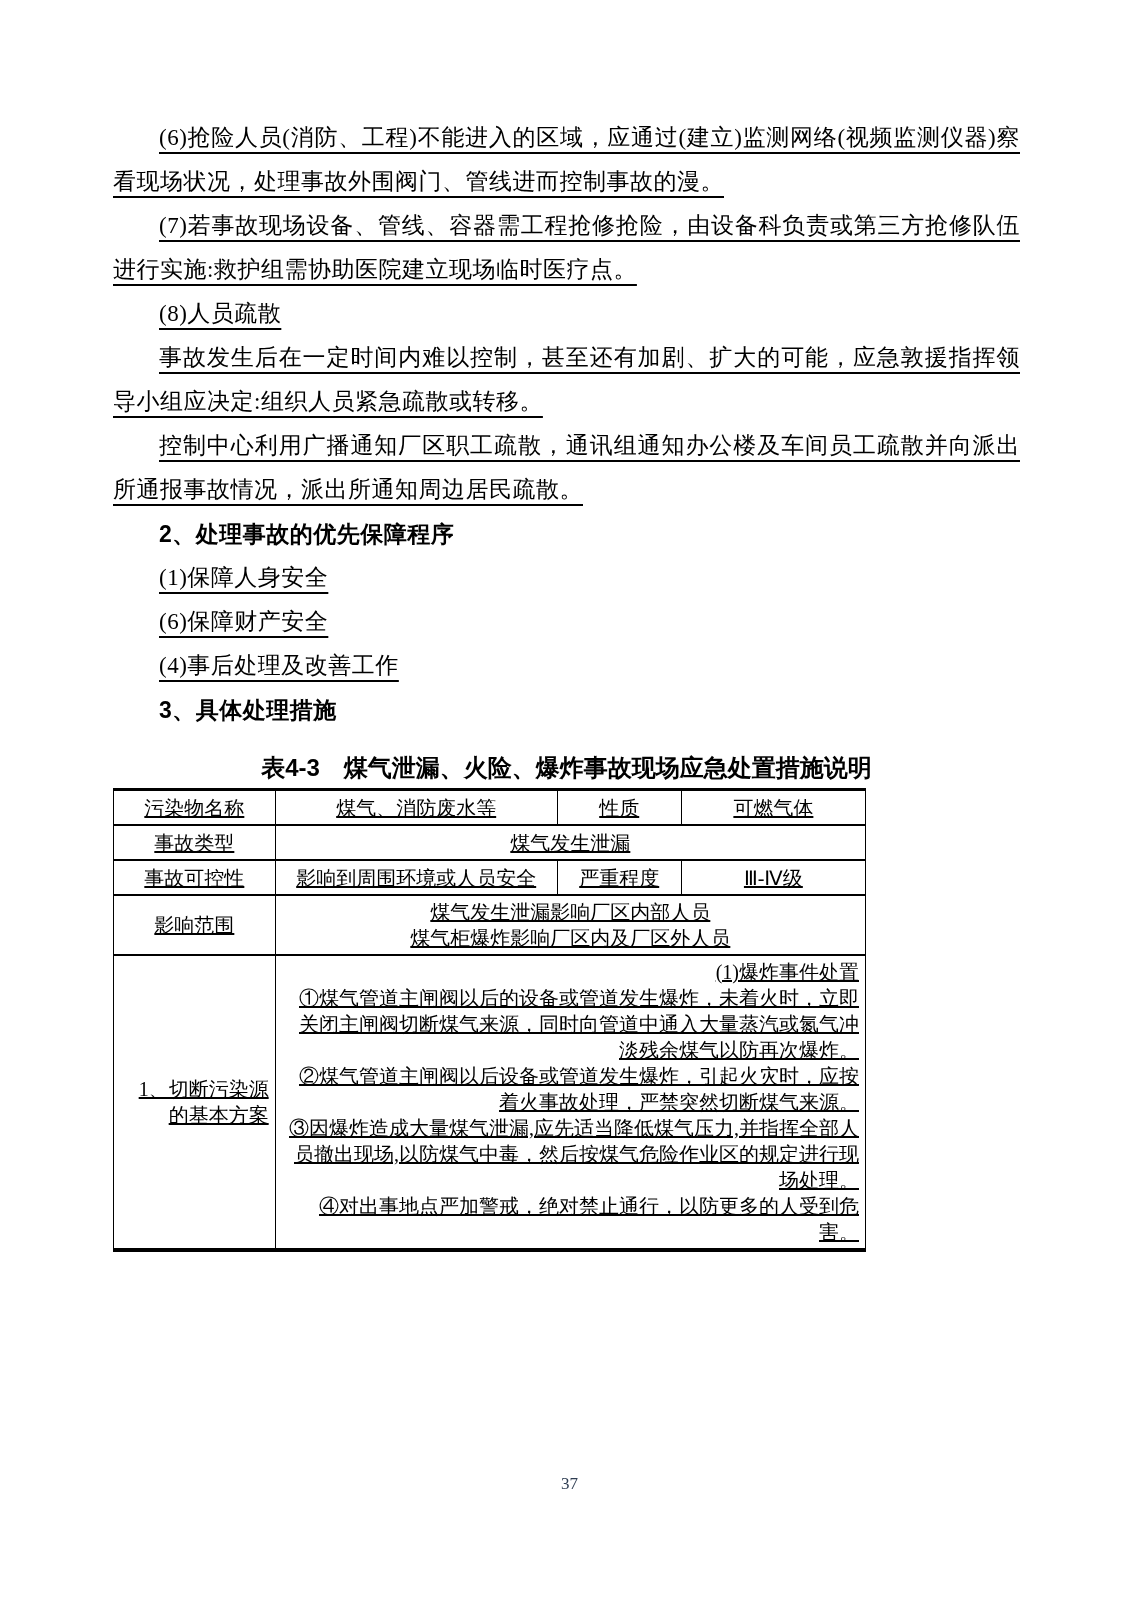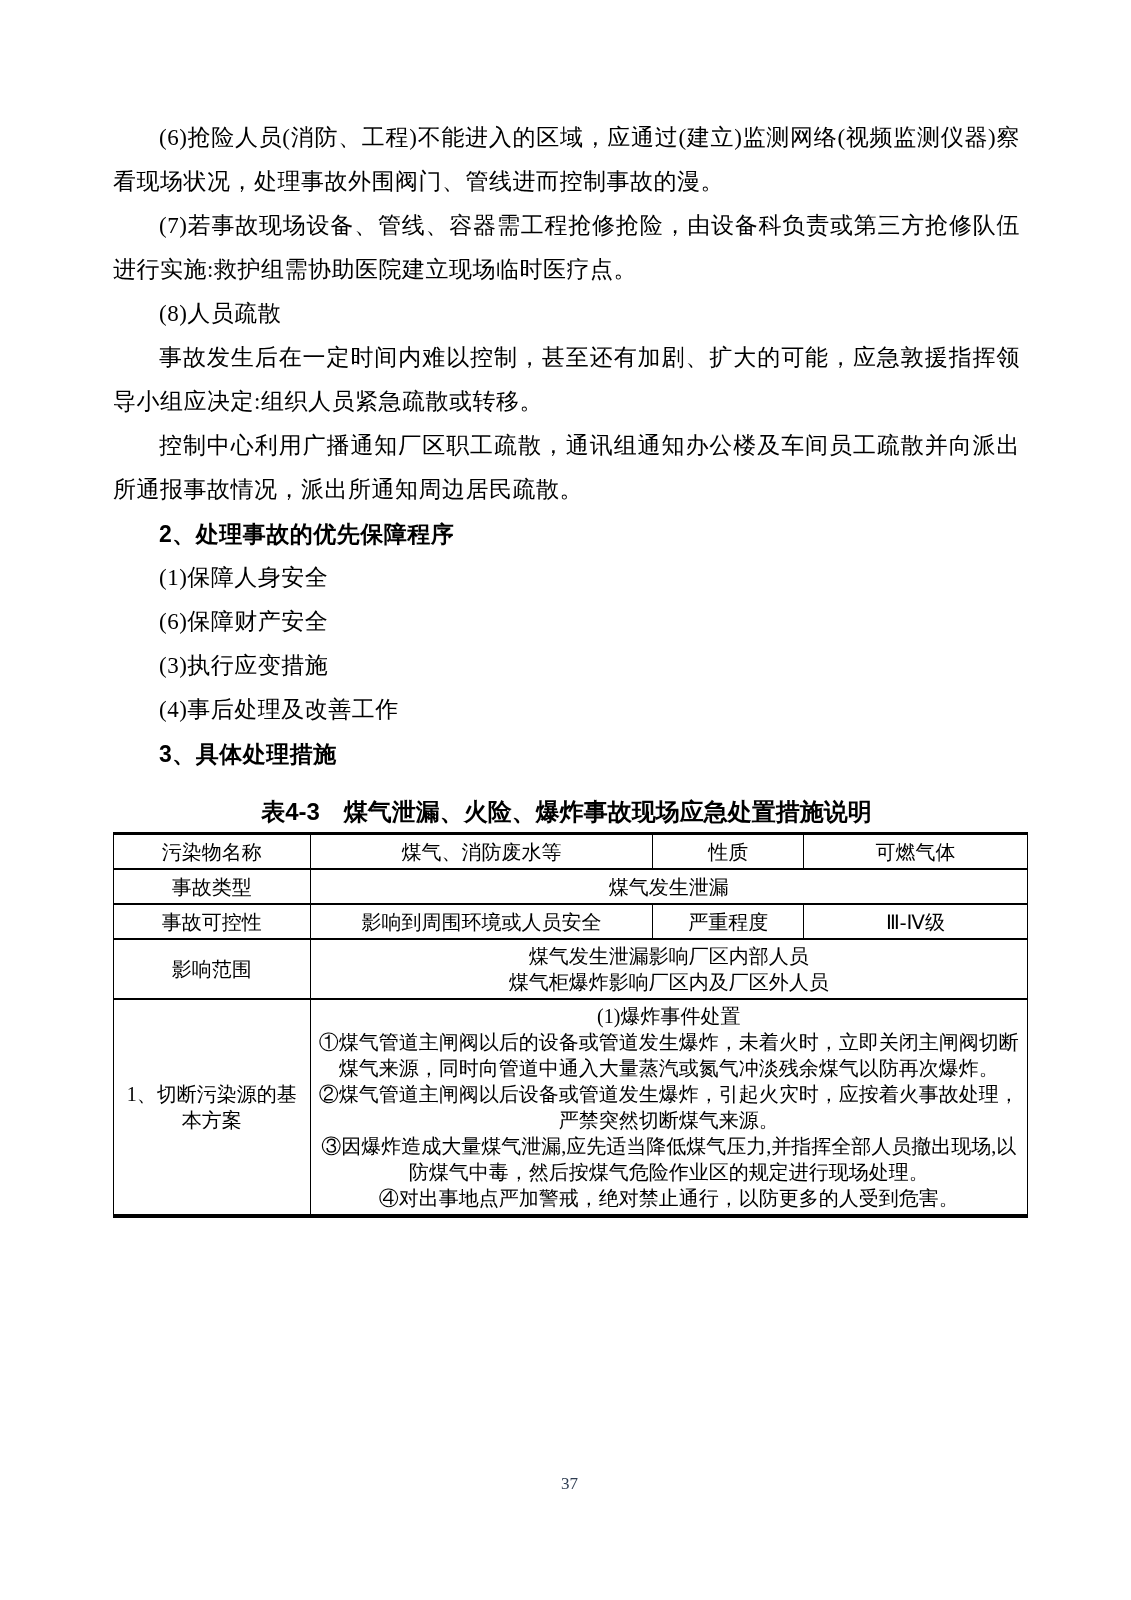--- a/index.html
+++ b/index.html
@@ -18,57 +18,59 @@
   }
   .para {
     font-size: 23px;
     line-height: 44px;
     letter-spacing: 0.5px;
     text-indent: 2em;
     text-align: justify;
     margin: 0;
   }
   .para.body {
+    text-decoration: underline;
     text-decoration-thickness: 1.5px;
     text-underline-offset: 7px;
   }
   .para.heading {
     font-family: Liberation Sans, sans-serif;
     font-weight: bold;
     text-decoration: none;
   }
   .table-title {
     font-family: "Liberation Sans", sans-serif;
     font-weight: bold;
     font-size: 24px;
     line-height: 40px;
     text-align: center;
     margin-top: 16px;
   }
   table.doc-table {
-    width: 915px;
+    width: 753px;
     border-collapse: collapse;
     table-layout: fixed;
     border-top: 3.5px solid #000;
     border-bottom: 4.5px solid #000;
+    text-decoration: underline;
   }
   table.doc-table td {
     border: 1.5px solid #000;
     border-top-width: 2.5px;
     border-bottom-width: 2.5px;
     font-size: 20px;
     line-height: 26px;
     text-align: center;
     vertical-align: middle;
     padding: 3px 6px;
     white-space: pre-line;
     overflow: hidden;
   }
   table.doc-table tr.r-compact td { height: 27px; }
-  table.doc-table td.align-left { text-align: center; }
+  table.doc-table td.align-left { text-align: right; }
   .page-number {
     position: absolute;
     left: 8px; right: 0;
     top: 1474px;
     text-align: center;
     font-size: 17px;
     font-family: "Liberation Serif", serif;
   }
 </style>
 </head>
@@ -77,21 +79,20 @@
 <div class="content">
   <div id="paragraphs">
       <div class="para body">(6)抢险人员(消防、工程)不能进入的区域，应通过(建立)监测网络(视频监测仪器)察看现场状况，处理事故外围阀门、管线进而控制事故的漫。</div>
       <div class="para body">(7)若事故现场设备、管线、容器需工程抢修抢险，由设备科负责或第三方抢修队伍进行实施:救护组需协助医院建立现场临时医疗点。</div>
       <div class="para body">(8)人员疏散</div>
       <div class="para body">事故发生后在一定时间内难以控制，甚至还有加剧、扩大的可能，应急敦援指挥领导小组应决定:组织人员紧急疏散或转移。</div>
       <div class="para body">控制中心利用广播通知厂区职工疏散，通讯组通知办公楼及车间员工疏散并向派出所通报事故情况，派出所通知周边居民疏散。</div>
       <div class="para heading">2、处理事故的优先保障程序</div>
       <div class="para body">(1)保障人身安全</div>
       <div class="para body">(6)保障财产安全</div>
-      <div class="para body">(3)执行应变措施</div>
       <div class="para body">(4)事后处理及改善工作</div>
       <div class="para heading">3、具体处理措施</div>
     </div>
   <div class="table-title">表4-3　煤气泄漏、火险、爆炸事故现场应急处置措施说明</div>
   <table class="doc-table">
     <colgroup id="table-cols">
         <col style="width: 21.5%;">
         <col style="width: 37.5%;">
         <col style="width: 16.5%;">
         <col style="width: 24.5%;">

